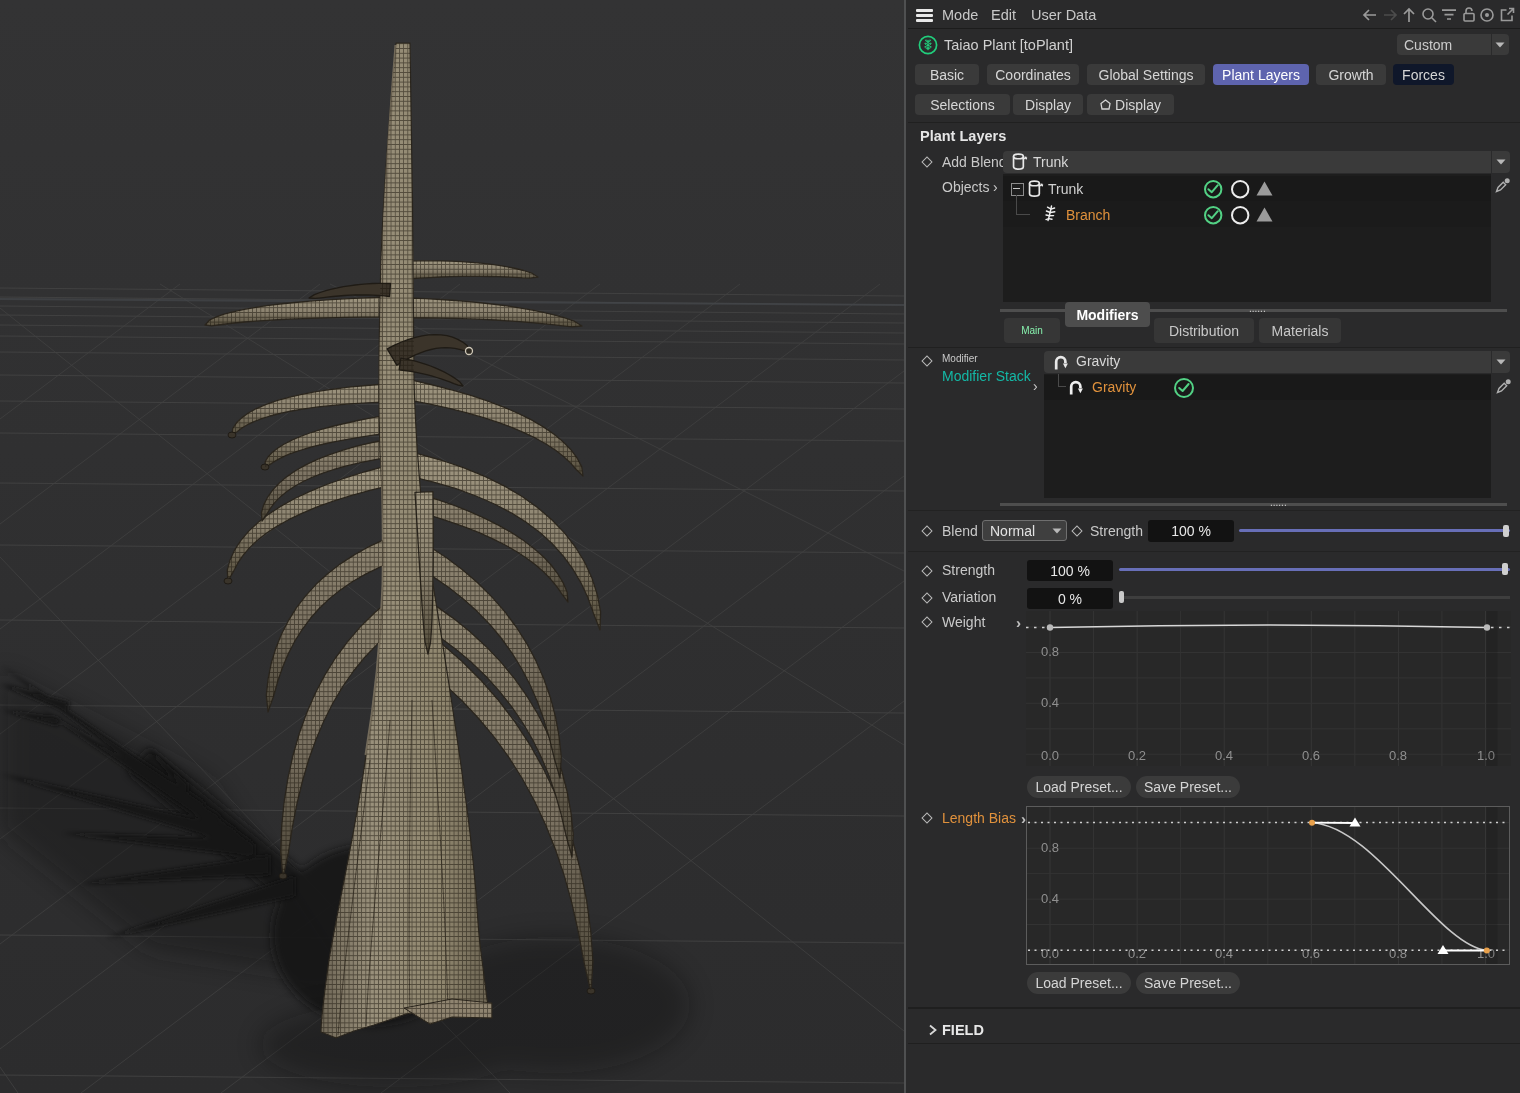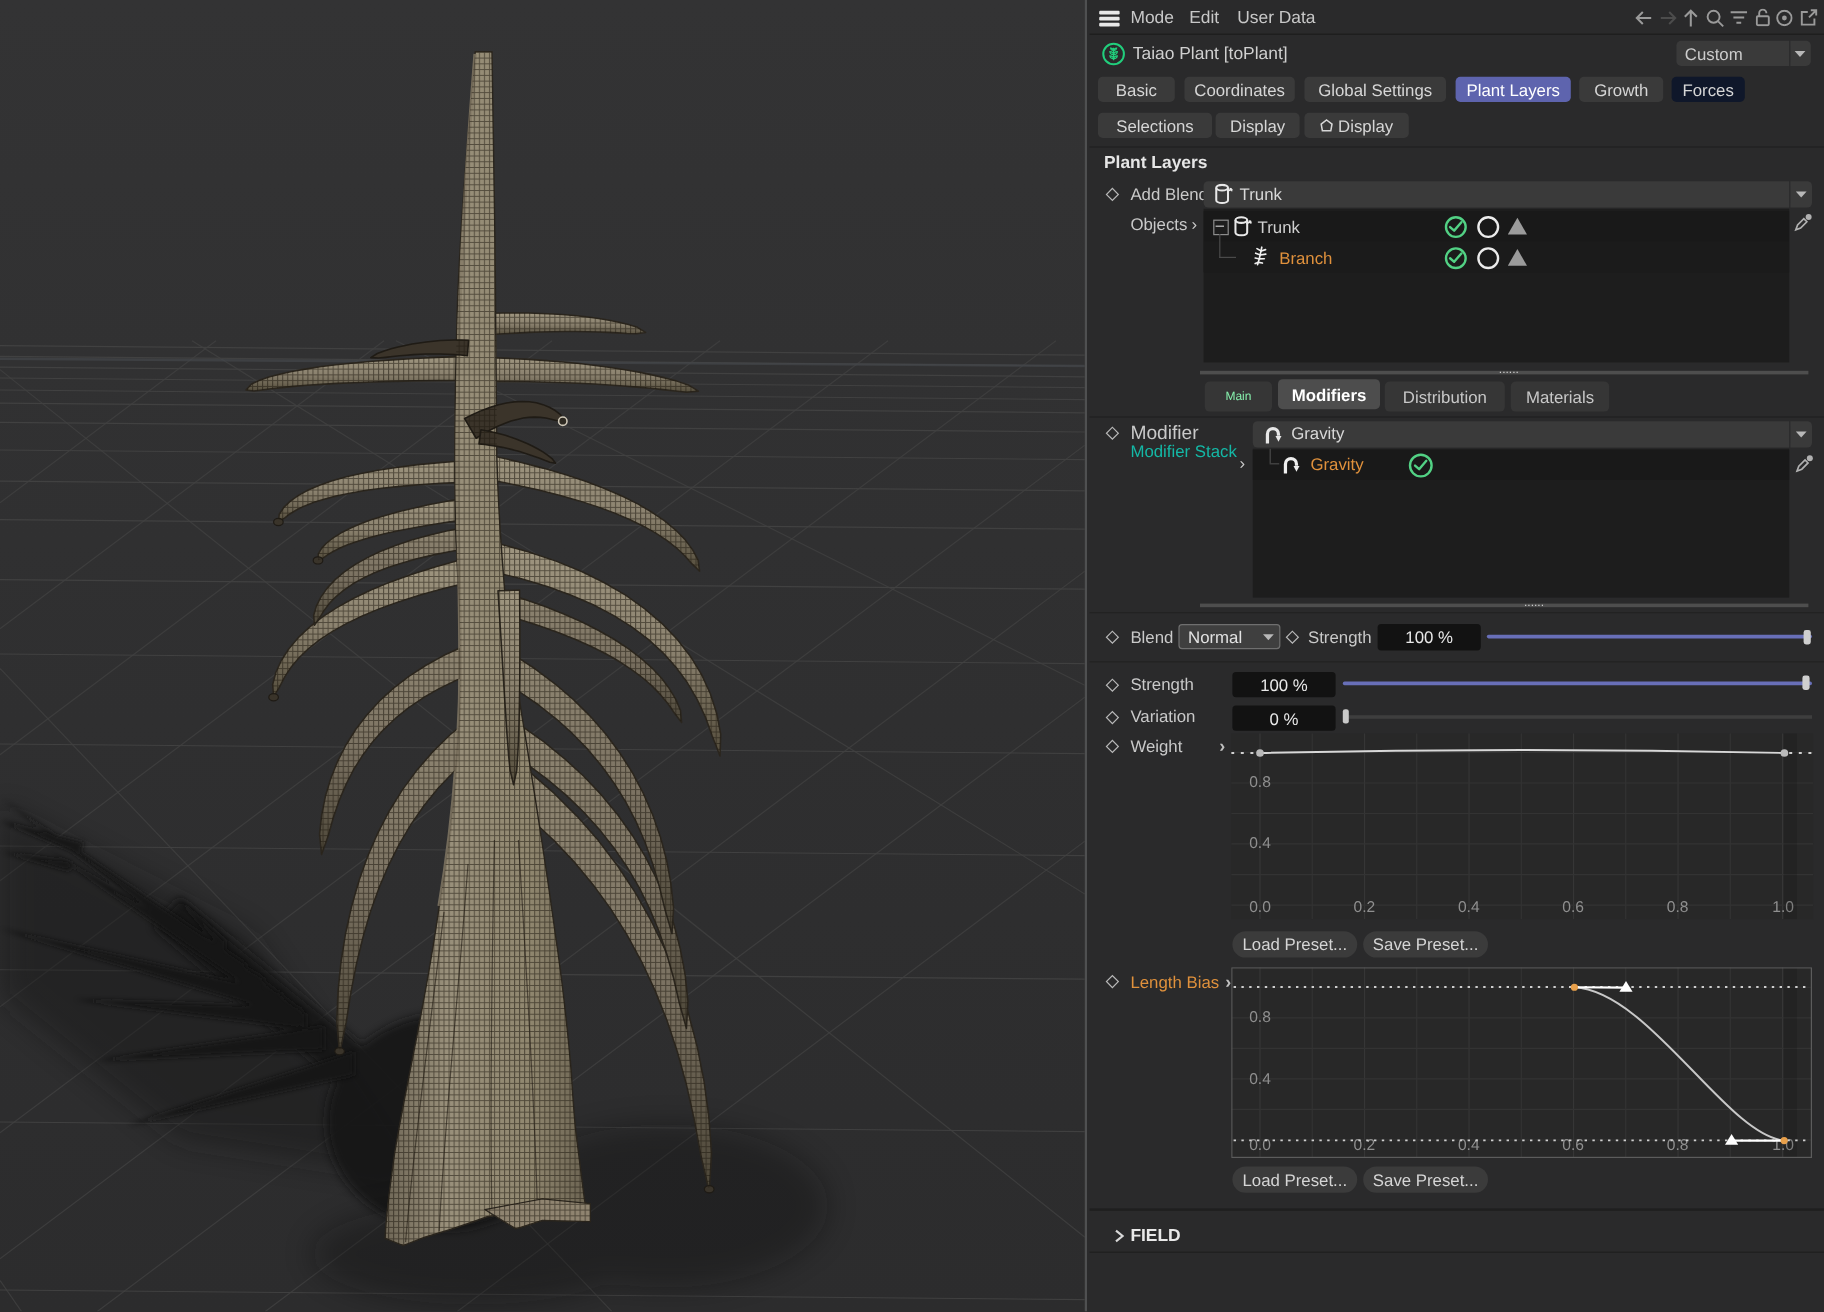--- a/index.html
+++ b/index.html
@@ -316,26 +316,26 @@
       </svg>
       <svg style="position:absolute;left:589px;top:177px" width="16" height="16" viewBox="0 0 16 16">
         <g stroke="#b0b0b0" stroke-width="1.4" fill="none">
           <path d="M 1.5,14.5 L 3,10.5 L 8.2,5.3 L 10.7,7.8 L 5.5,13 Z"></path>
           <circle cx="12.2" cy="3.8" r="2.5" fill="#b0b0b0" stroke="none"></circle>
         </g>
       </svg>
       <div style="position:absolute;left:94px;top:309px;width:507px;height:2.5px;background:#4e4e4e;"></div>
       <div style="position:absolute;left:343px;top:303px;font-size:10px;color:#cfcfcf;font-weight:normal;white-space:nowrap;">......</div>
       <div style="position:absolute;left:98px;top:318px;width:56px;height:25px;background:#363636;border-radius:4px;color:#86efac;font-weight:normal;font-size:10px;display:flex;align-items:center;justify-content:center;">Main</div>
-      <div style="position:absolute;left:159px;top:316px;width:85px;height:25px;background:#4d4d4d;border-radius:4px;color:#ffffff;font-weight:bold;font-size:14px;display:flex;align-items:center;justify-content:center;">Modifiers</div>
+      <div style="position:absolute;left:159px;top:302px;width:85px;height:25px;background:#4d4d4d;border-radius:4px;color:#ffffff;font-weight:bold;font-size:14px;display:flex;align-items:center;justify-content:center;">Modifiers</div>
       <div style="position:absolute;left:248px;top:318px;width:100px;height:25px;background:#363636;border-radius:4px;color:#c8c8c8;font-weight:normal;font-size:14px;display:flex;align-items:center;justify-content:center;">Distribution</div>
       <div style="position:absolute;left:353px;top:318px;width:82px;height:25px;background:#363636;border-radius:4px;color:#c8c8c8;font-weight:normal;font-size:14px;display:flex;align-items:center;justify-content:center;">Materials</div>
       <div style="position:absolute;left:2px;top:347px;width:614px;height:1px;background:#202020;"></div>
       <div style="position:absolute;left:17px;top:357px;width:6px;height:6px;border:1.2px solid #b8b8b8;transform:rotate(45deg)"></div>
-      <div style="position:absolute;left:36px;top:353px;font-size:16px;color:#c9c9c9;font-weight:normal;white-space:nowrap;">Modifier</div>
+      <div style="position:absolute;left:36px;top:353px;font-size:10px;color:#c9c9c9;font-weight:normal;white-space:nowrap;">Modifier</div>
       <div style="position:absolute;left:138px;top:351px;width:447px;height:22px;background:#3a3a3a;border-radius:4px 0 0 4px;"></div>
       <svg style="position:absolute;left:147px;top:354px" width="16" height="16" viewBox="0 0 16 16">
         <g stroke="#e8e8e8" stroke-width="2.7" fill="none">
           <path d="M 3.2,15.5 L 3.2,7.8 A 4.6,4.6 0 0 1 12.4,7.8 L 12.4,9.2"></path>
         </g>
         <path d="M 12.4,14.2 L 9.9,9.4 L 14.9,9.4 Z" fill="#e8e8e8"></path>
       </svg>
       <div style="position:absolute;left:170px;top:353px;font-size:14px;color:#d8d8d8;font-weight:normal;white-space:nowrap;">Gravity</div>
       <div style="position:absolute;left:586px;top:351px;width:18px;height:22px;background:#3a3a3a;border-radius:0 4px 4px 0;"></div>
       <svg style="position:absolute;left:590px;top:359.0px" width="10" height="6" viewBox="0 0 10 6">

